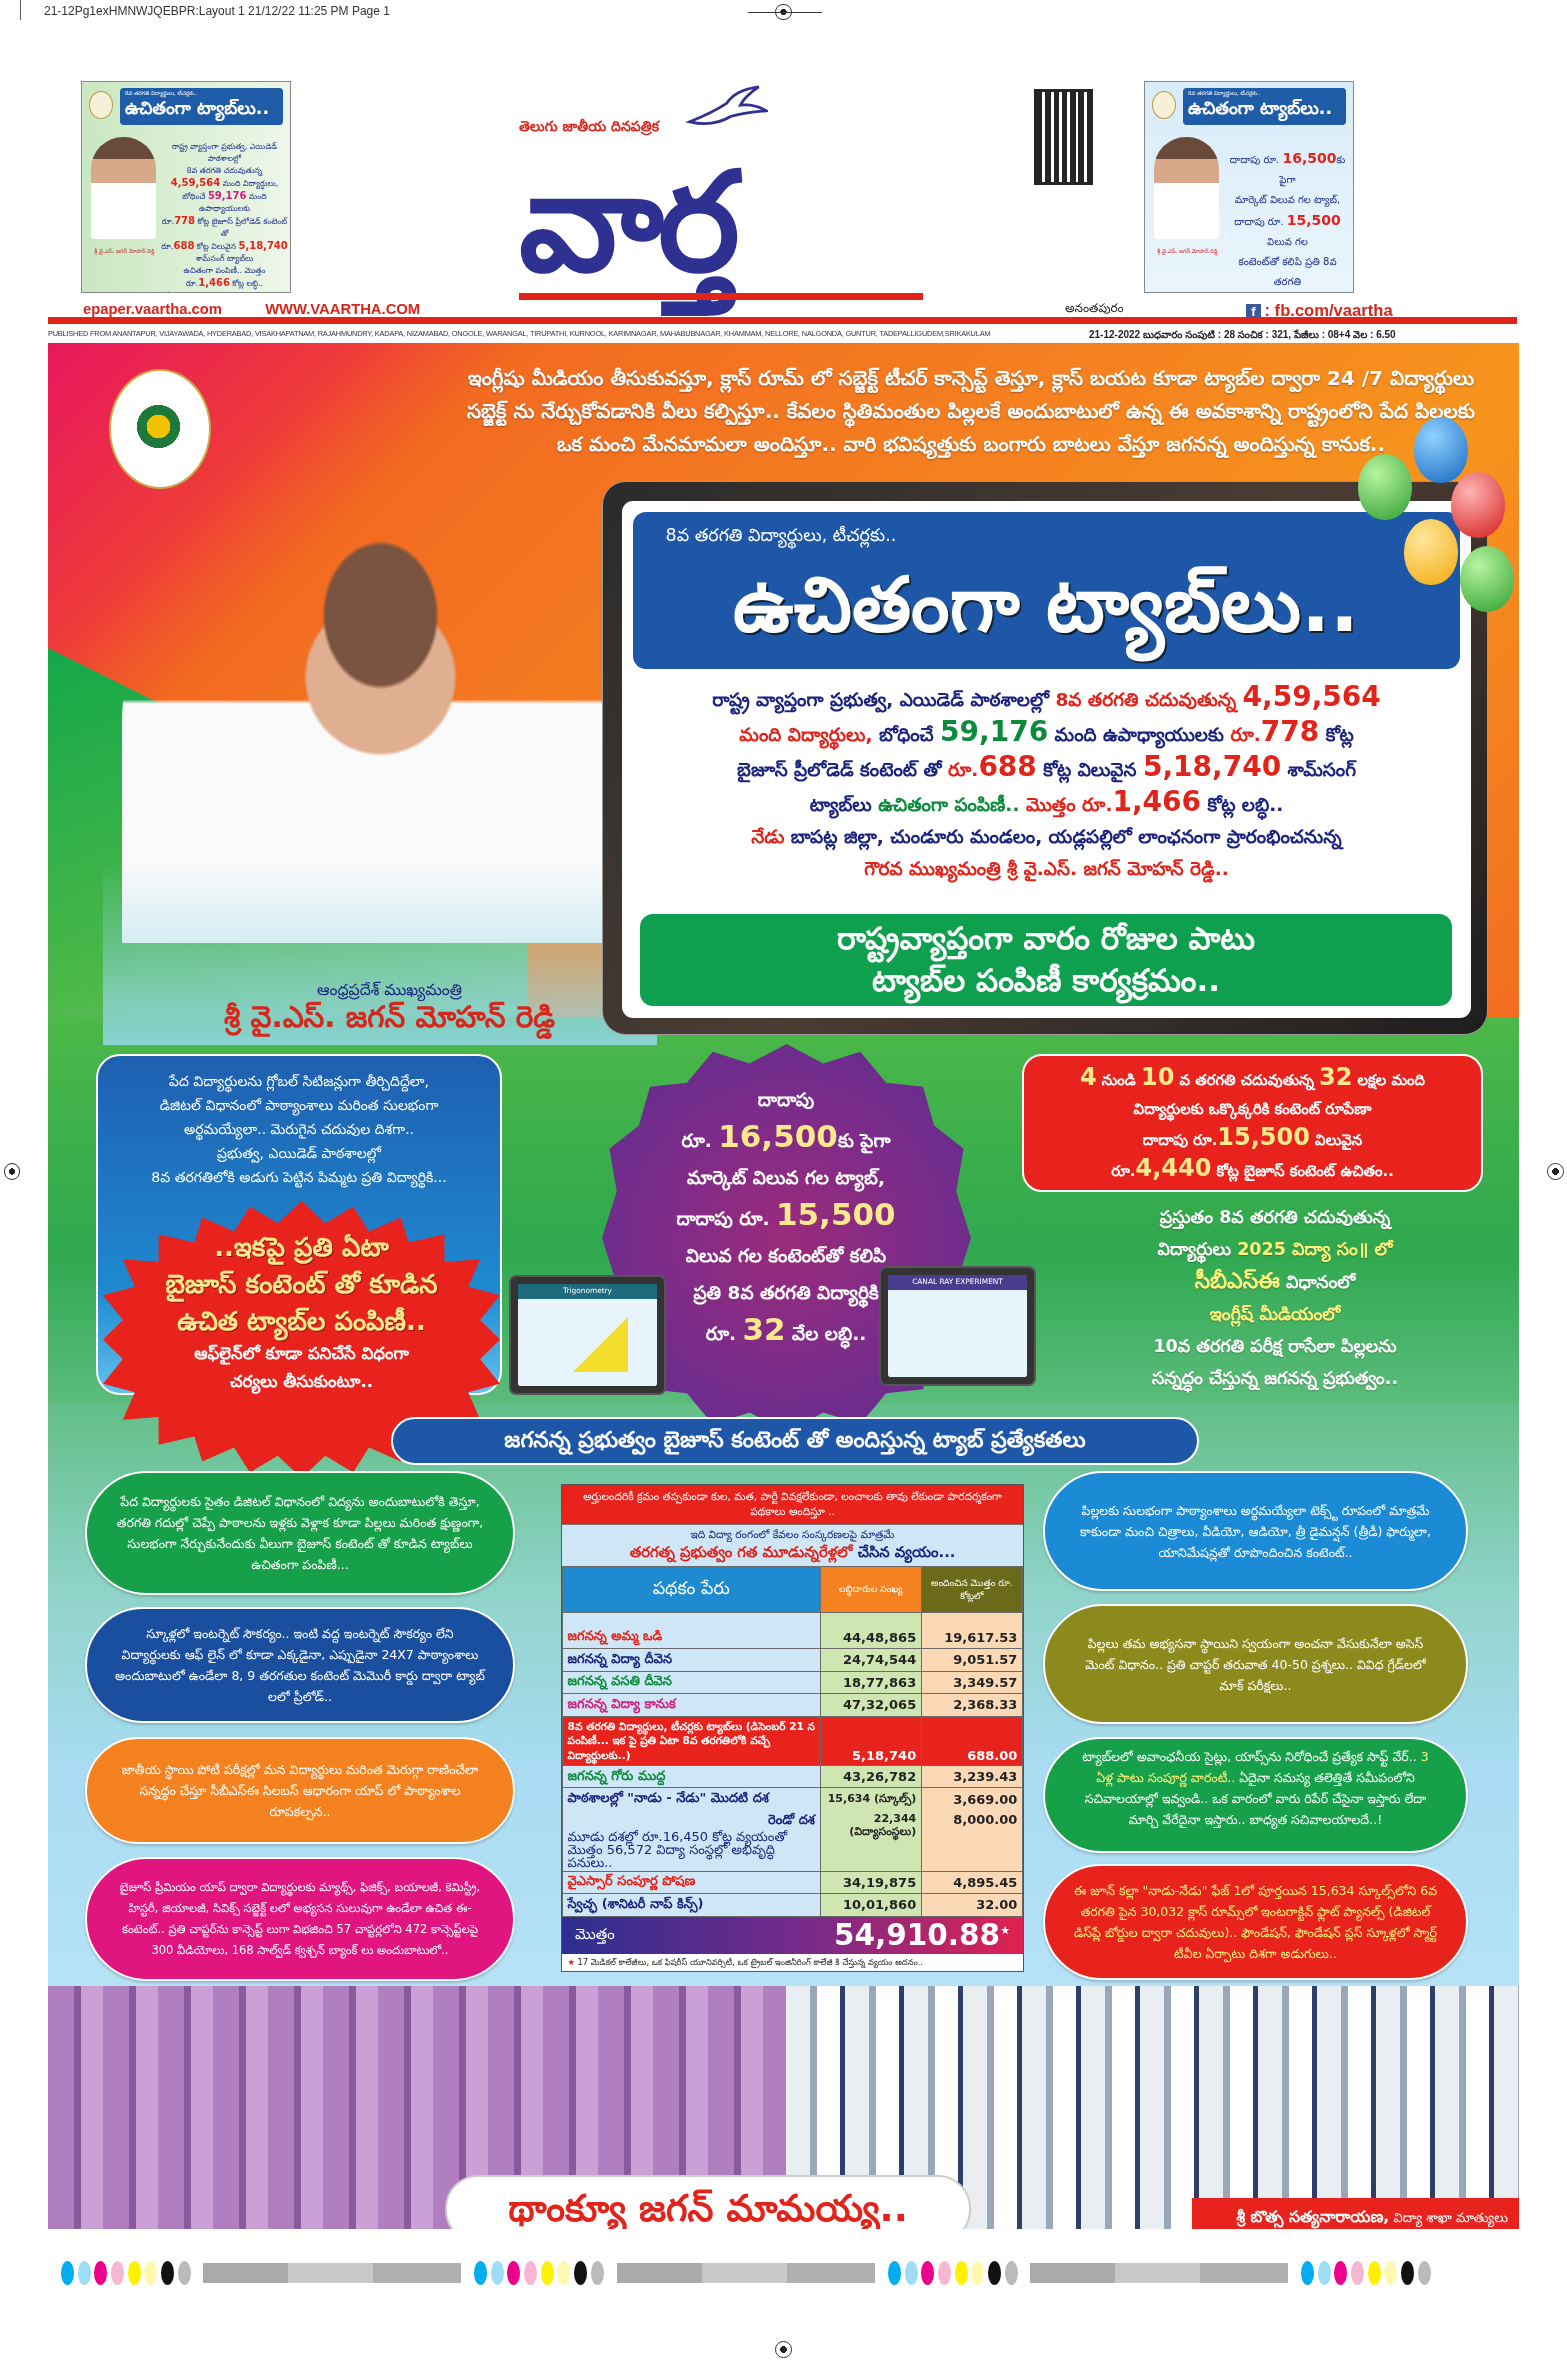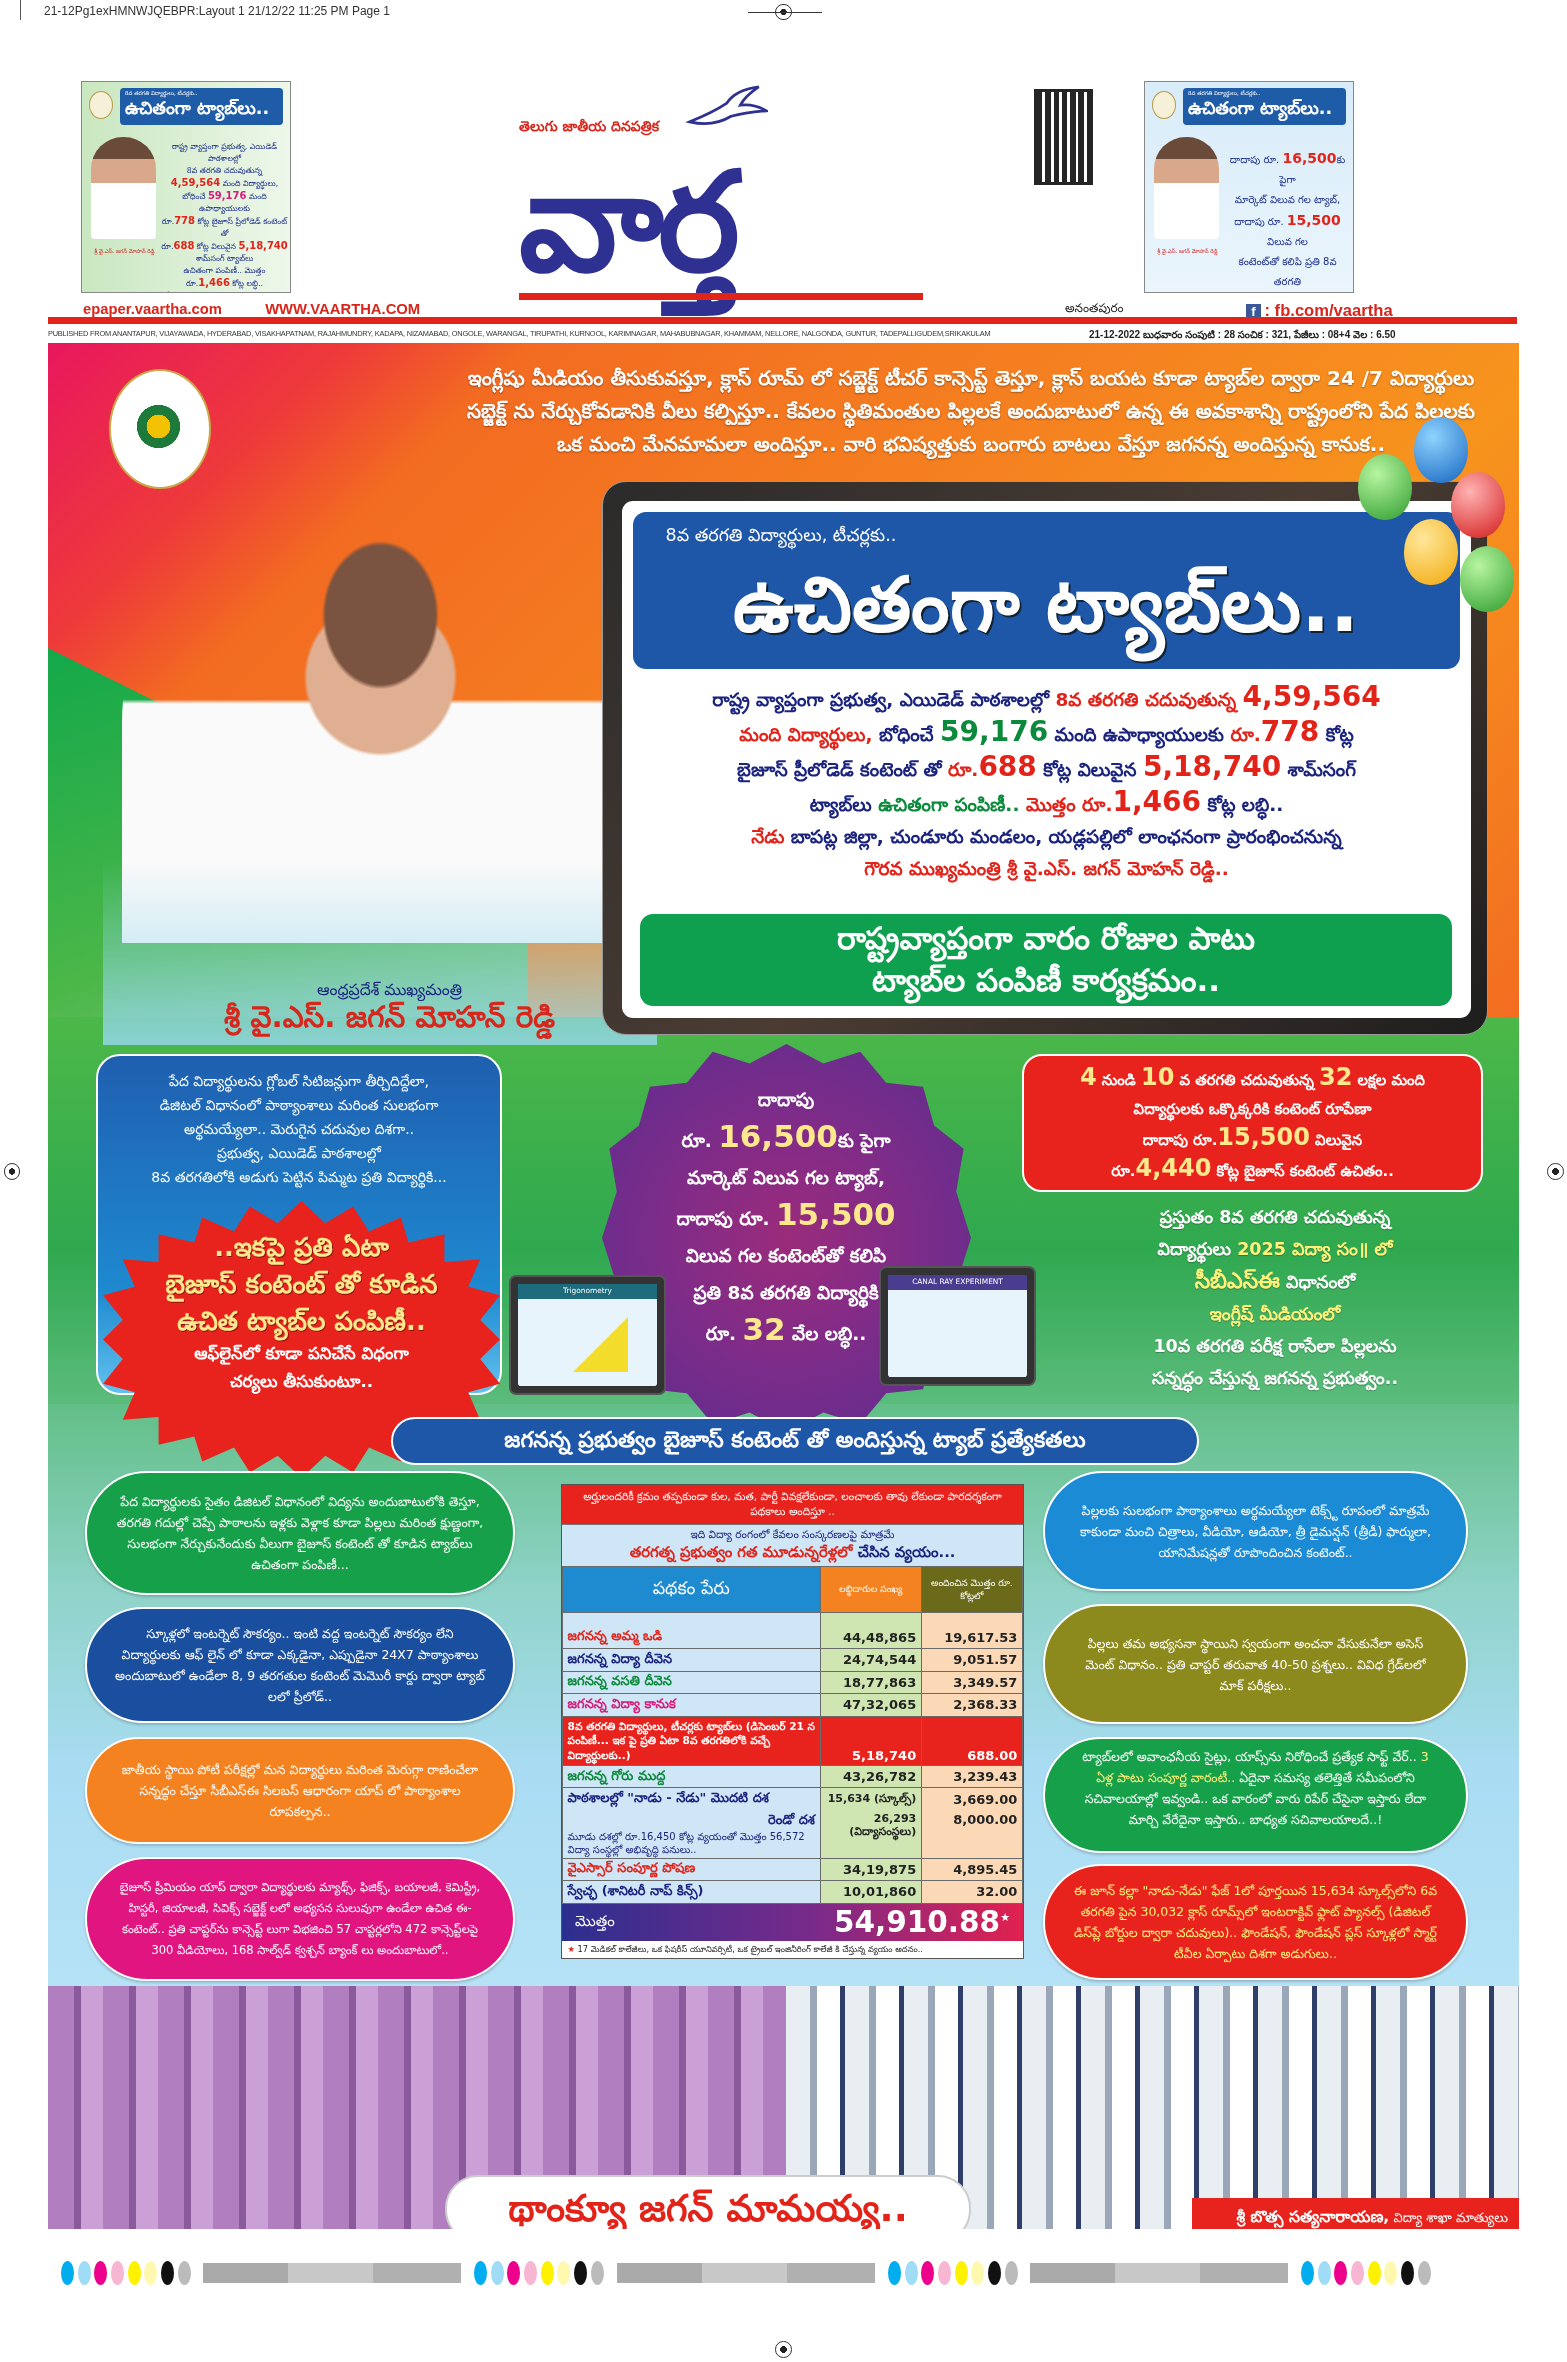--- a/index.html
+++ b/index.html
@@ -116,21 +116,21 @@
   .tbl td, .tbl th { border: 0.9px solid #6a6a6a; font-size: 13px; padding: 1.8px 4.6px; }
   .tbl th { height: 46px; font-weight: normal; color: #fff; }
   .tbl th.c1 { background: #1e8ad0; font-size: 17.5px; width: 56%; }
   .tbl th.c2 { background: #f58220; font-size: 9.2px; width: 22%; }
   .tbl th.c3 { background: #6b6a1b; font-size: 9.2px; width: 22%; }
   .tbl td.name { background: #cfe6f6; font-weight: bold; }
   .tbl td.n1 { background: #cfe5b2; text-align: right; font-weight: bold; font-family: "DejaVu Sans", sans-serif; }
   .tbl td.n2 { background: #fbd9b7; text-align: right; font-weight: bold; }
   .tbl tr.hl td { background: #e8231d; color: #fff; }
   .tbl tr.hl td.name { font-size: 10.6px; line-height: 14.8px; }
-  .tbl td .note { display: block; font-size: 10px; color: #1a237e; font-weight: normal; line-height: 13px; }
+  .tbl td .note { display: block; font-size: 13px; color: #1a237e; font-weight: normal; line-height: 13px; }
   .tbl-total { background: linear-gradient(90deg, #2b2f8f, #7a2a8a 55%, #e0214f); color: #fff; display: flex; justify-content: space-between; align-items: center; height: 37px; padding: 0 13px; }
   .tbl-total .l { font-size: 14.8px; }
   .tbl-total .v { font-size: 29.5px; font-weight: bold; }
   .tbl-foot { background: #fff; font-size: 8.3px; color: #222; padding: 2.8px 5.5px; }
   .tbl-foot .star { color: #e2231a; }
 
   
   .photo-strip { left: 0; top: 1643px; width: 1471px; height: 249px; background:
       linear-gradient(180deg, rgba(255,255,255,0) 0%, rgba(0,0,0,0) 100%),
       repeating-linear-gradient(90deg, #b17fc0 0 26px, #8a5a9d 26px 33px, #caa0d6 33px 55px); }
@@ -364,21 +364,21 @@
             <td class="n1">43,26,782</td>
             <td class="n2">3,239.43</td>
           </tr>
       <tr>
             <td class="name" style="color:#1a237e;border-bottom:none">పాఠశాలల్లో "నాడు - నేడు" మొదటి దశ</td>
             <td class="n1" style="font-size:11px;border-bottom:none">15,634 (స్కూల్స్)</td>
             <td class="n2" style="border-bottom:none">3,669.00</td>
           </tr>
       <tr>
             <td class="name" style="color:#1a237e;border-top:none;text-align:right"><span>రెండో దశ</span><span class="note" style="text-align:left">మూడు దశల్లో రూ.16,450 కోట్ల వ్యయంతో మొత్తం 56,572 విద్యా సంస్థల్లో అభివృద్ధి పనులు..</span></td>
-            <td class="n1" style="font-size:11px;vertical-align:top;border-top:none">26,293 (విద్యాసంస్థలు)</td>
+            <td class="n1" style="font-size:11px;vertical-align:top;border-top:none">22,344 (విద్యాసంస్థలు)</td>
             <td class="n2" style="vertical-align:top;border-top:none">8,000.00</td>
           </tr>
       <tr>
             <td class="name" style="color:#e2231a">వైఎస్సార్ సంపూర్ణ పోషణ</td>
             <td class="n1">34,19,875</td>
             <td class="n2">4,895.45</td>
           </tr>
       <tr>
             <td class="name" style="color:#1a237e">స్వేచ్ఛ (శానిటరీ నాప్ కిన్స్)</td>
             <td class="n1">10,01,860</td>

